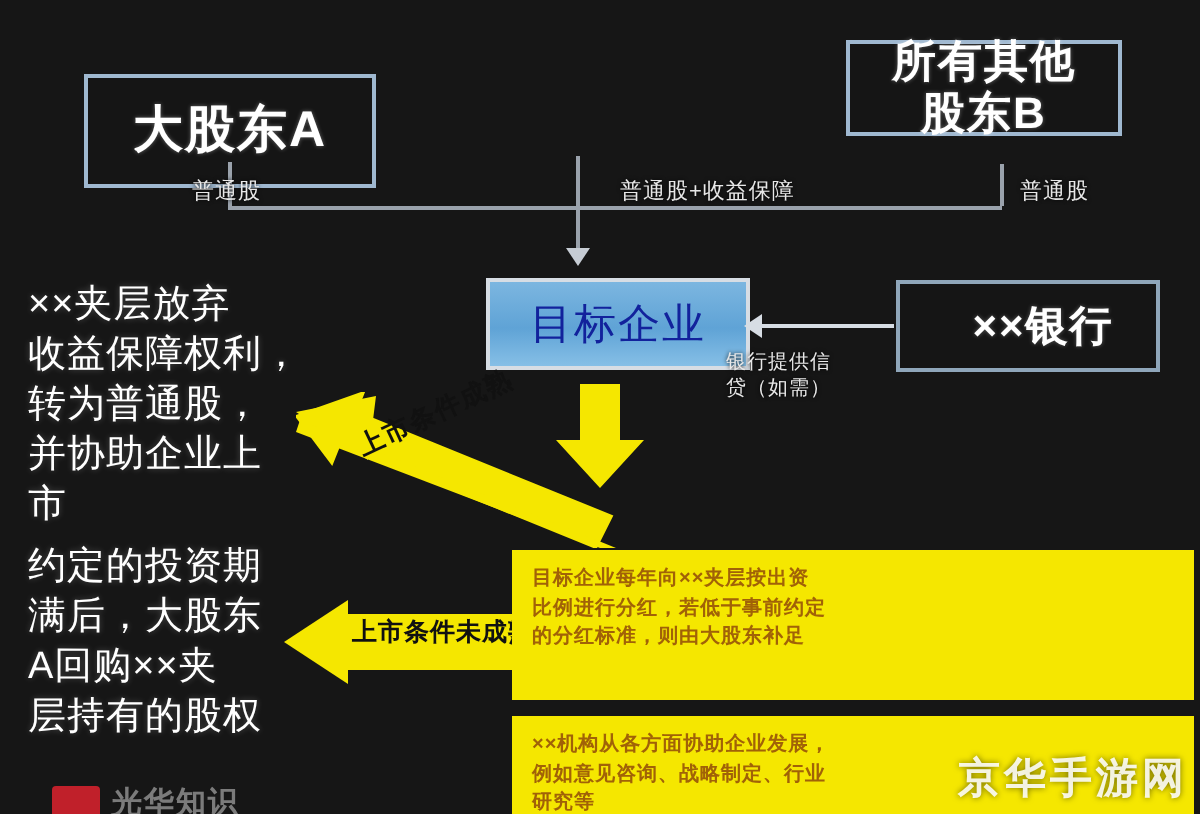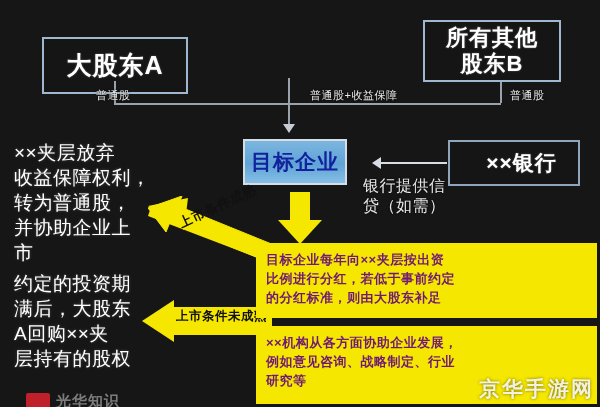--- a/index.html
+++ b/index.html
@@ -28,45 +28,45 @@
     align-items: center;
     justify-content: center;
     text-align: center;
     font-weight: bold;
     letter-spacing: 1px;
     line-height: 1.18;
     text-shadow: 0 0 2px rgba(255,255,255,0.35);
   }
   #box-major { left: 42px;  top: 37px; width: 146px; height: 57px; font-size: 25px; }
   #box-mezz  { left: 228px; top: 26px; width: 120px; height: 52px; font-size: 22px; }
-  #box-other { left: 423px; top: 20px; width: 138px; height: 62px; font-size: 22px; }
+  #box-other { left: 423px; top: 20px; width: 138px; height: 48px; font-size: 22px; }
 
   #box-bank {
     position: absolute;
     left: 448px; top: 140px; width: 132px; height: 46px;
     box-sizing: border-box;
     border: 2px solid #8fa6ba;
     background: #151515;
     color: #fff;
     display: flex; align-items: center; justify-content: center;
     font-size: 21px; font-weight: bold; letter-spacing: 1px;
     text-shadow: 0 0 2px rgba(255,255,255,0.3);
     padding-left: 15px;
   }
 
   
   #box-target {
     position: absolute;
-    left: 243px; top: 139px; width: 104px; height: 46px;
+    left: 243px; top: 139px; width: 132px; height: 46px;
     box-sizing: border-box;
     border: 2px solid #d7dde4;
     background: linear-gradient(180deg, #7cb6e0 0%, #5fa3d6 55%, #86bfe6 100%);
     color: #12229c;
     display: flex; align-items: center; justify-content: center;
-    font-size: 21px; font-weight: bold; letter-spacing: 1px;
+    font-size: 21px; font-weight: normal; letter-spacing: 1px;
   }
 
   
   .ln { position: absolute; background: #9aa2ac; }
   .ln.h { height: 2px; }
   .ln.v { width: 2px; }
 
   .conn-label {
     position: absolute;
     color: #e8e8e8;
@@ -104,28 +104,29 @@
     text-shadow: 0 0 3px rgba(255,255,255,0.25);
     white-space: pre-line;
   }
   #txt-left-top { left: 14px; top: 140px; width: 200px; }
   #txt-left-bot { left: 14px; top: 271px; width: 200px; }
 
   
   .ypanel {
     position: absolute;
     background: #f5e700;
-    color: #701a75;
-    font-weight: bold;
-    font-size: 13px;
+    color: #a16207;
+    font-weight: bold;
+    font-size: 10px;
     line-height: 1.45;
     letter-spacing: 0.5px;
     box-sizing: border-box;
     padding: 8px 10px;
     white-space: pre-line;
+    margin-top: 32px;
   }
   #panel-dividend { left: 256px; top: 243px; width: 341px; height: 75px; }
   #panel-support  { left: 256px; top: 326px; width: 341px; height: 78px; }
 
   
   #arrow-down-big {
     position: absolute;
     left: 276px; top: 192px; width: 48px; height: 52px;
   }
 
@@ -227,21 +228,21 @@
   <div id="box-target">
     <span>目标企业</span>
   </div>
 
   <div id="box-bank">
     <span>××银行</span>
   </div>
 
   <div class="ln h" style="left:381px; top:162px; width:66px; height:2px; background:#d7dde4;"></div>
   <div class="tri-left" style="left:372px; top:157px;"></div>
-  <div class="conn-label" style="left:363px; top:176px; font-size:16px; line-height:1.25; white-space:pre-line;">银行提供信
+  <div class="conn-label" style="left:363px; top:176px; font-size:10px; line-height:1.25; white-space:pre-line;">银行提供信
 贷（如需）</div>
 
   <div class="wtext" id="txt-left-top">××夹层放弃
 收益保障权利，
 转为普通股，
 并协助企业上
 市</div>
 
   <div class="wtext" id="txt-left-bot">约定的投资期
 满后，大股东

